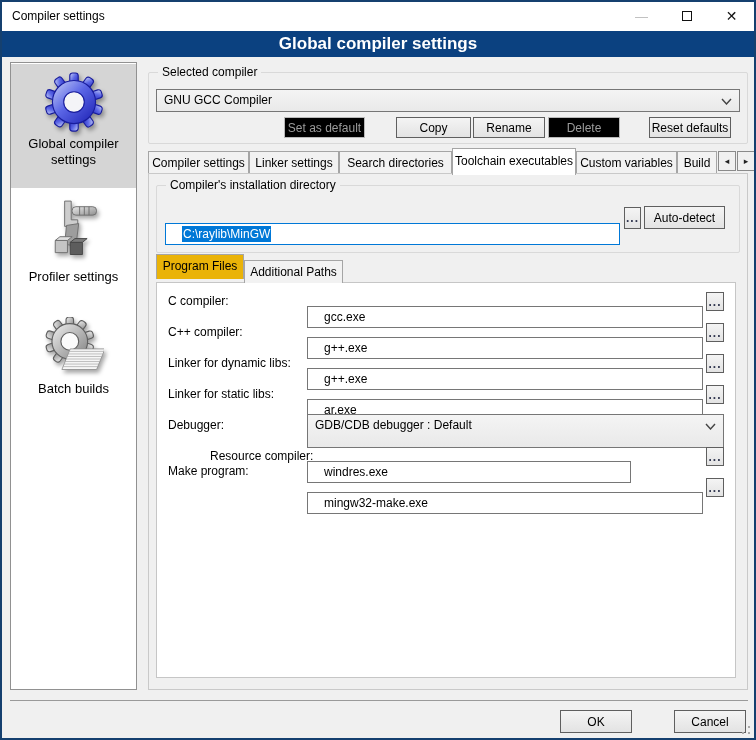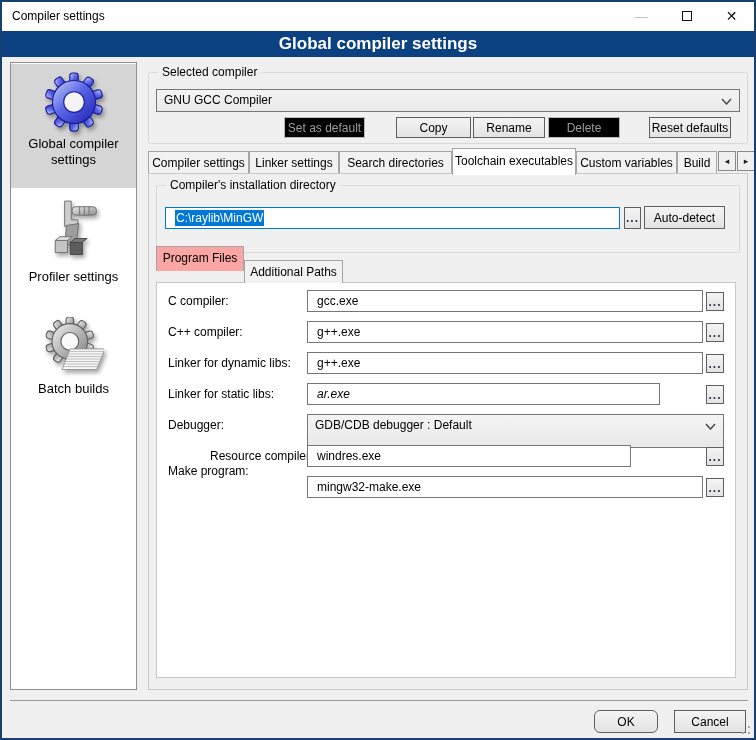--- a/index.html
+++ b/index.html
@@ -33,37 +33,37 @@
     background:linear-gradient(#f4f4f4,#e3e3e3); border:1px solid #5f5f5f; font-size:12px;
     font-family:"Liberation Sans",sans-serif; text-align:center; color:#000; cursor:default;
   }
   .btn.disabled { background:#000000; border-color:#b9b9b9; color:#9b9b9b; }
   .combo {
     position:absolute; background:linear-gradient(#f4f4f4,#e9e9e9); border:1px solid #767676;
     line-height:21px; padding-left:7px; color:#000;
   }
   .combo .chev { position:absolute; right:7px; top:8px; width:11px; height:7px; }
   .txt {
-    position:absolute; background:#fff; border:1px solid #767676; line-height:20px; padding-left:9px;
-    white-space:nowrap; overflow:hidden;
+    position:absolute; background:#fff; border:1px solid #767676; line-height:20px; padding-left:16px;
+    white-space:nowrap; overflow:hidden;margin-top:16px;
   }
   .txt.focused { border:1px solid #0078d7; }
   .sel-text { background:#0078d7; color:#fff; padding:1px 1px; }
   .browse-btn { position:absolute; font-weight:bold; letter-spacing:1px; line-height:18px; color:#30364f; }
   
   .tab { position:absolute; top:149px; height:23px; background:#f2f2f2; border:1px solid #a5a5a5; border-bottom:none;
          text-align:center; line-height:22px; font-size:12px; white-space:nowrap; overflow:hidden; }
   .tab.active { top:146px; height:27px; background:#fff; line-height:25px; z-index:3; }
   .tab-arrow { position:absolute; top:149px; width:18px; height:20px; background:#f0f0f0; border:1px solid #8a8a8a;
                text-align:center; line-height:18px; font-size:9px; color:#222; }
   .tabpage { position:absolute; left:146px; top:171px; width:600px; height:517px; background:#f0f0f0;
              border:1px solid #c9c9c9; z-index:1; }
   .subtab { position:absolute; top:258px; height:23px; background:#f2f2f2; border:1px solid #a5a5a5; border-bottom:none;
             text-align:center; line-height:22px; white-space:nowrap; z-index:3; }
-  .subtab.active { top:244px; height:25px; background:#fca5a5; }
+  .subtab.active { top:252px; height:25px; background:#eab308; }
   .innerpage { position:absolute; left:154px; top:280px; width:580px; height:396px; background:#fff;
                border:1px solid #c6c6c6; z-index:2; }
   .note { position:absolute; color:#9e1b1b; font-size:12px; white-space:nowrap; overflow:hidden; }
   .field-label { position:absolute; line-height:22px; font-size:12px; z-index:3; }
   
   .divider { position:absolute; left:8px; top:698px; width:738px; height:1px; background:#9a9a9a; }
   .grip { position:absolute; right:3px; bottom:3px; width:10px; height:10px;
           background:
             radial-gradient(circle at 8px 2px, #a9a9a9 1.2px, transparent 1.4px),
             radial-gradient(circle at 8px 8px, #a9a9a9 1.2px, transparent 1.4px),
@@ -215,37 +215,37 @@
 
   <div class="field-label" style="left:166px; top:319px;">C++ compiler:</div>
   <div class="txt" style="left:305px; top:319px; width:396px; height:22px; z-index:3;"><span>g++.exe</span></div>
   <button class="btn browse-btn" style="left:704px; top:321px; width:18px; height:19px; z-index:3;">...</button>
 
   <div class="field-label" style="left:166px; top:350px;">Linker for dynamic libs:</div>
   <div class="txt" style="left:305px; top:350px; width:396px; height:22px; z-index:3;"><span>g++.exe</span></div>
   <button class="btn browse-btn" style="left:704px; top:352px; width:18px; height:19px; z-index:3;">...</button>
 
   <div class="field-label" style="left:166px; top:381px;">Linker for static libs:</div>
-  <div class="txt" style="left:305px; top:381px; width:353px; height:22px; z-index:3;font-style:italic;"><span>ar.exe</span></div>
+  <div class="txt" style="left:305px; top:381px; width:396px; height:22px; z-index:3;"><span>ar.exe</span></div>
   <button class="btn browse-btn" style="left:704px; top:383px; width:18px; height:19px; z-index:3;">...</button>
 
   <div class="field-label" style="left:166px; top:412px;">Debugger:</div>
   <div class="combo" style="left:305px; top:412px; width:417px; height:34px; z-index:3;">
     <span>GDB/CDB debugger : Default</span>
     <svg class="chev" viewBox="0 0 11 7">
       <polyline points="1,1 5.5,6 10,1" fill="none" stroke="#444" stroke-width="1.4"></polyline>
     </svg>
   </div>
 
   <div class="field-label" style="left:176px; top:443px;margin-left:32px;">Resource compiler:</div>
   <div class="txt" style="left:305px; top:443px; width:324px; height:22px; z-index:3;"><span>windres.exe</span></div>
   <button class="btn browse-btn" style="left:704px; top:445px; width:18px; height:19px; z-index:3;">...</button>
 
   <div class="field-label" style="left:166px; top:458px;">Make program:</div>
   <div class="txt" style="left:305px; top:474px; width:396px; height:22px; z-index:3;"><span>mingw32-make.exe</span></div>
   <button class="btn browse-btn" style="left:704px; top:476px; width:18px; height:19px; z-index:3;">...</button>
 
   <div class="divider"></div>
-  <button class="btn" style="position:absolute; left:592px; top:708px; width:64px; height:23px;border-radius:6px;">OK</button>
+  <button class="btn" style="position:absolute; left:558px; top:708px; width:72px; height:23px;">OK</button>
   <button class="btn" style="position:absolute; left:672px; top:708px; width:72px; height:23px;">Cancel</button>
   <div class="grip"></div>
 
 </div>
 
 </body></html>

